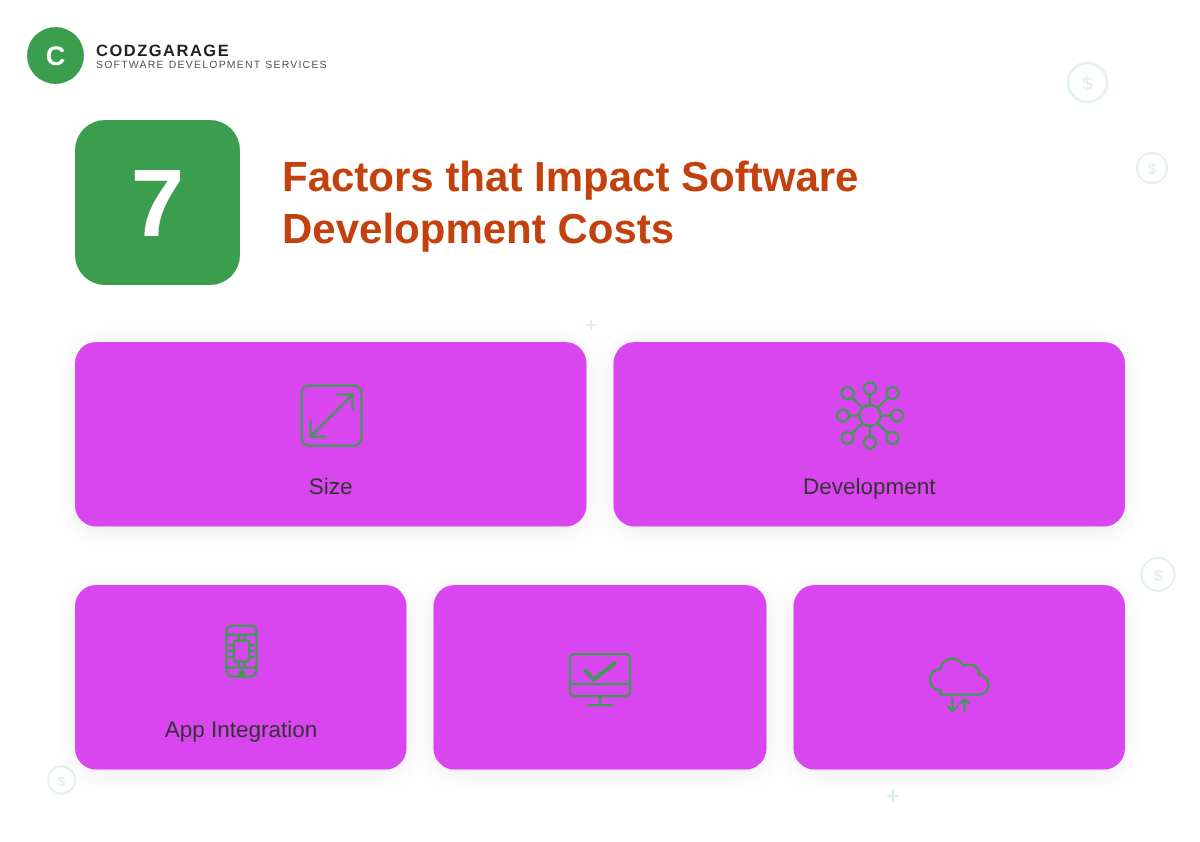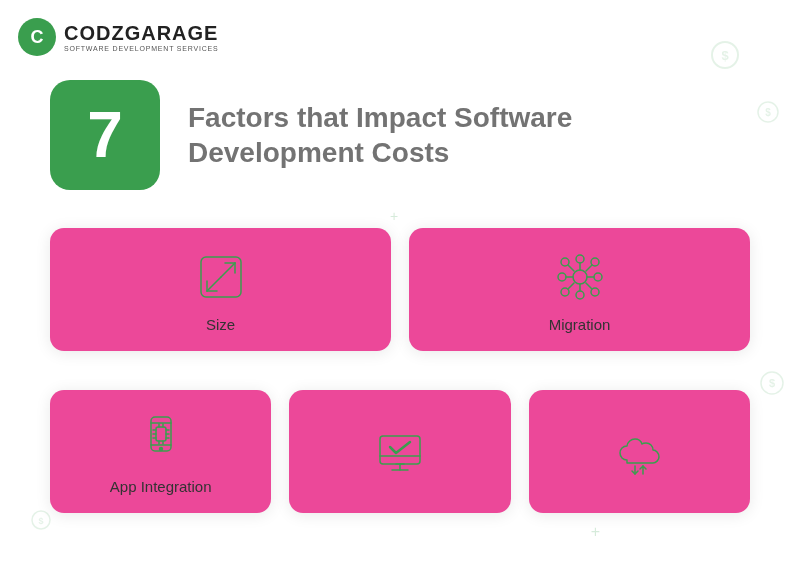--- a/index.html
+++ b/index.html
@@ -23,21 +23,21 @@
     }
     .logo-icon {
       width: 38px;
       height: 38px;
     }
     .logo-text-block {
       display: flex;
       flex-direction: column;
     }
     .logo-brand {
-      font-size: 20px;
+      font-size: 11px;
       font-weight: 800;
       color: #222;
       letter-spacing: 1px;
     }
     .logo-sub {
       font-size: 7px;
       color: #555;
       letter-spacing: 0.8px;
       text-transform: uppercase;
     }
@@ -63,21 +63,21 @@
     }
     .number-box span {
       font-size: 64px;
       font-weight: 900;
       color: #fff;
       line-height: 1;
     }
     .header-title {
       font-size: 28px;
       font-weight: 700;
-      color: #737373;
+      color: #c2410c;
       line-height: 1.25;
       max-width: 460px;
     }
 
     
     .cards-row {
       position: absolute;
       left: 50px;
       right: 50px;
       display: flex;
@@ -85,21 +85,21 @@
     }
     .cards-row-1 {
       top: 228px;
     }
     .cards-row-2 {
       top: 390px;
       justify-content: space-between;
     }
 
     .card {
-      background: #ec4899;
+      background: #d946ef;
       border-radius: 14px;
       box-shadow: 0 2px 16px rgba(0,0,0,0.09);
       display: flex;
       flex-direction: column;
       align-items: center;
       justify-content: center;
       padding: 22px 10px 18px;
       flex: 1;
       gap: 12px;
     }
@@ -206,21 +206,21 @@
         <line x1="26" y1="19" x2="26" y2="12"></line>
         <line x1="26" y1="33" x2="26" y2="40"></line>
         <line x1="19" y1="26" x2="12" y2="26"></line>
         <line x1="33" y1="26" x2="40" y2="26"></line>
         <line x1="20" y1="20" x2="14" y2="14"></line>
         <line x1="32" y1="20" x2="38" y2="14"></line>
         <line x1="20" y1="32" x2="14" y2="38"></line>
         <line x1="32" y1="32" x2="38" y2="38"></line>
       </svg>
     </div>
-    <span class="card-label">Migration</span>
+    <span class="card-label">Development</span>
   </div>
 
 
 </div>
 
 <div class="cards-row cards-row-2">
 
   <div class="card">
     <div class="card-icon">
       <svg viewBox="0 0 52 52">

